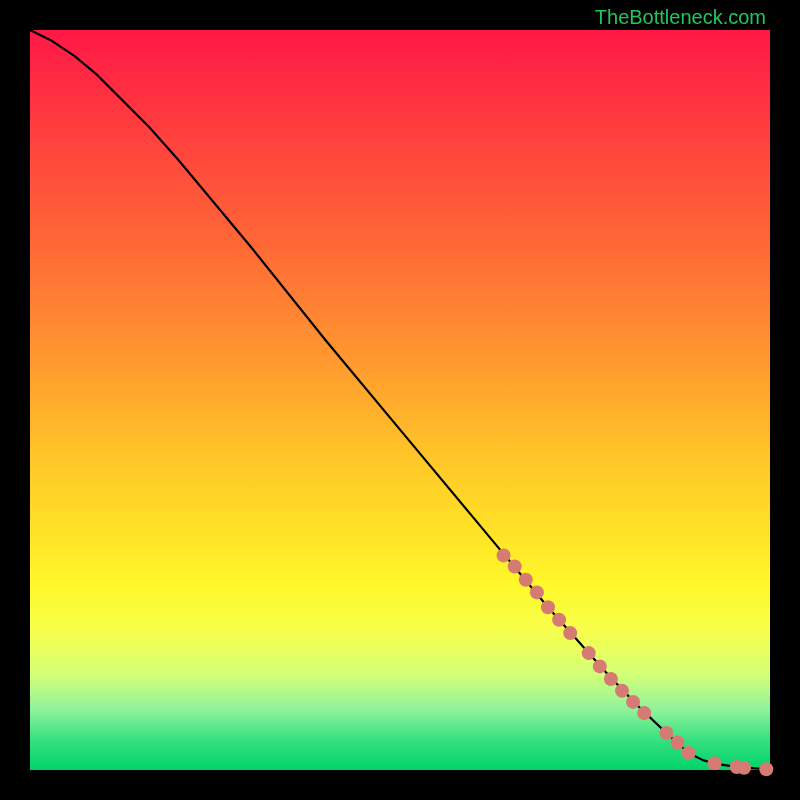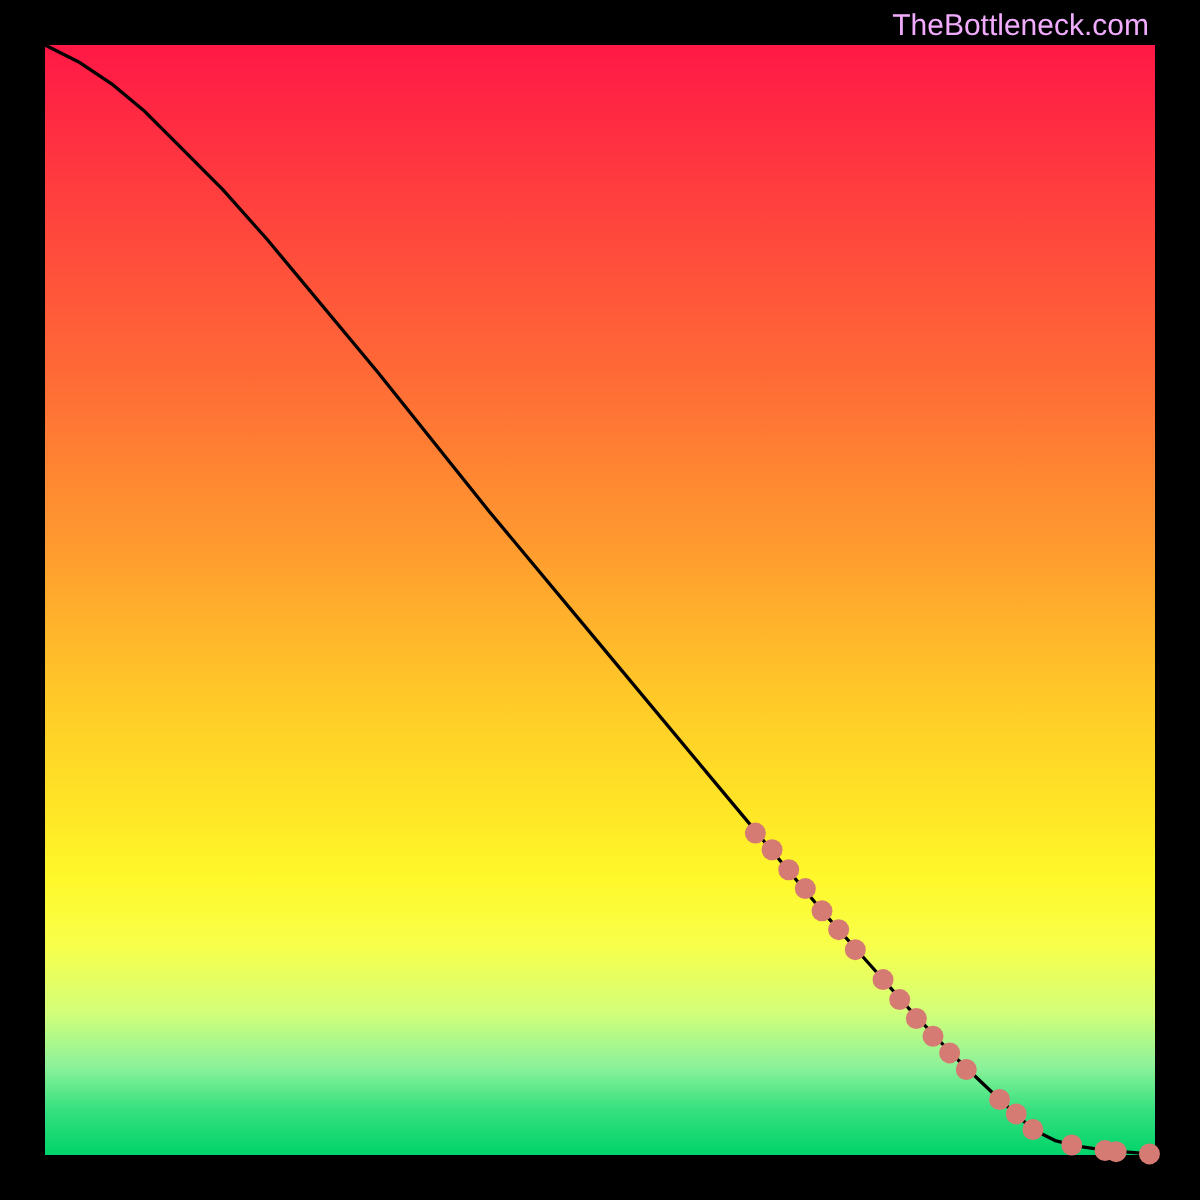--- a/index.html
+++ b/index.html
@@ -37,21 +37,21 @@
       #d4ff78 87%,
       #8cf29a 92%,
       #35e07e 96%,
       #00d36a 100%
     );
   }
   .watermark {
     position: absolute;
     top: 6px;
     right: 34px;
-    color: #f0abfc;
+    color: #22c55e;
     font-size: 20px;
     font-weight: 500;
     user-select: none;
   }
   svg.curve {
     position: absolute;
     left: 0;
     top: 0;
     width: 740px;
     height: 740px;

